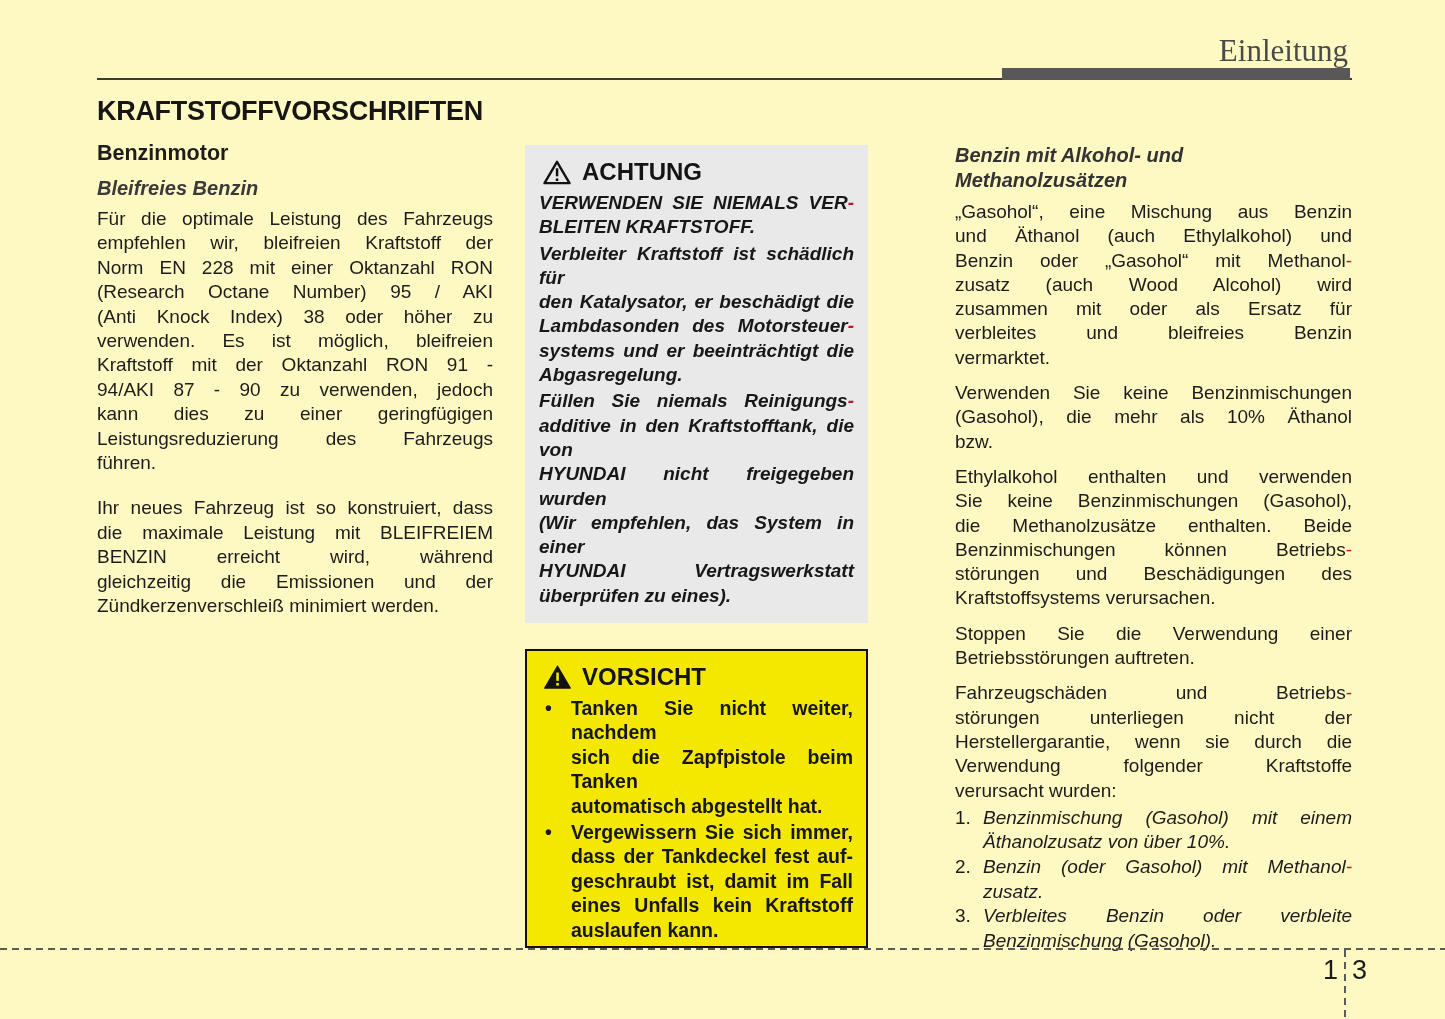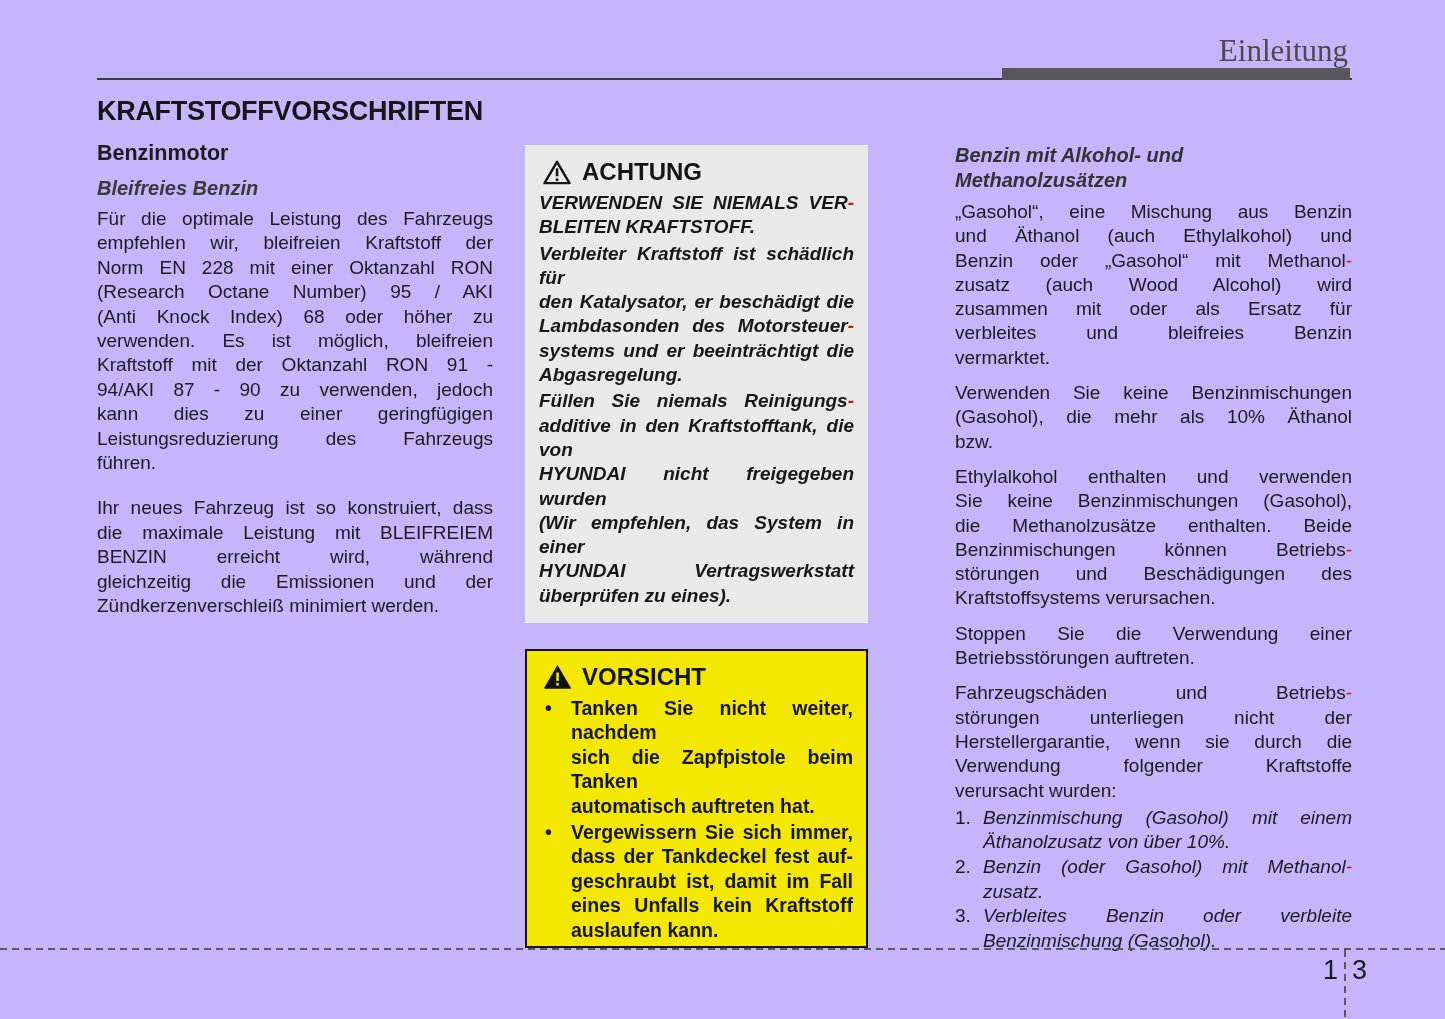--- a/index.html
+++ b/index.html
@@ -1,17 +1,17 @@
 <!DOCTYPE html>
 <html style="--accent-red: #c8141e; --attention-box-bg: #e9e9e9; --caution-box-bg: #f4e800; --caution-box-border: #111111; --header-bar: #58585a; --header-text: #4a4a4a;"><head>
 <meta charset="utf-8">
 <style>
   html,body{margin:0;padding:0;background:#ffffff;}
   .page{
-    position:relative;width:1445px;height:1019px;background:#c4b5fd;overflow:hidden;
+    position:relative;width:1445px;height:1019px;background:#fef9c3;overflow:hidden;
     font-family:"Liberation Sans",sans-serif;color:#1b1b1b;
   }
   
   .header-title{
     position:absolute;top:33px;right:97px;
     font-family:"Liberation Serif",serif;font-size:31px;color:var(--header-text,#4a4a4a);
   }
   .header-rule{position:absolute;left:97px;top:78px;width:1255px;height:2px;background:#3c3c3c;}
   .header-bar{position:absolute;right:2px;bottom:0;width:348px;height:12px;background:var(--header-bar,#58585a);}
 
@@ -95,21 +95,21 @@
 
   <section class="col col-left">
     <h1 class="doc-title">KRAFTSTOFFVORSCHRIFTEN</h1>
     <h2 class="doc-sub">Benzinmotor</h2>
     <h3 class="doc-subsub">Bleifreies Benzin</h3>
     <div class="body-text para">
         <div class="tline"><span>Für die optimale Leistung des Fahrzeugs</span></div>
         <div class="tline"><span>empfehlen wir, bleifreien Kraftstoff der</span></div>
         <div class="tline"><span>Norm EN 228 mit einer Oktanzahl RON</span></div>
         <div class="tline"><span>(Research Octane Number) 95 / AKI</span></div>
-        <div class="tline"><span>(Anti Knock Index) 68 oder höher zu</span></div>
+        <div class="tline"><span>(Anti Knock Index) 38 oder höher zu</span></div>
         <div class="tline"><span>verwenden. Es ist möglich, bleifreien</span></div>
         <div class="tline"><span>Kraftstoff mit der Oktanzahl RON 91 -</span></div>
         <div class="tline"><span>94/AKI 87 - 90 zu verwenden, jedoch</span></div>
         <div class="tline"><span>kann dies zu einer geringfügigen</span></div>
         <div class="tline"><span>Leistungsreduzierung des Fahrzeugs</span></div>
         <div class="tline tlast"><span>führen.</span></div>
       </div>
     <div class="body-text para para-gap">
         <div class="tline"><span>Ihr neues Fahrzeug ist so konstruiert, dass</span></div>
         <div class="tline"><span>die maximale Leistung mit BLEIFREIEM</span></div>
@@ -161,21 +161,21 @@
           <rect x="11.8" y="17.2" width="2.5" height="2.6" fill="#f4e800"></rect>
         </svg>
         <span>VORSICHT</span>
       </div>
       <div class="cau-body">
           <div class="mitem">
             <span class="marker">•</span>
             <div class="mbody">
               <div class="tline"><span>Tanken Sie nicht weiter, nachdem</span></div>
               <div class="tline"><span>sich die Zapfpistole beim Tanken</span></div>
-              <div class="tline tlast"><span>automatisch auftreten hat.</span></div>
+              <div class="tline tlast"><span>automatisch abgestellt hat.</span></div>
             </div>
           </div>
           <div class="mitem">
             <span class="marker">•</span>
             <div class="mbody">
               <div class="tline"><span>Vergewissern Sie sich immer,</span></div>
               <div class="tline"><span>dass der Tankdeckel fest auf-</span></div>
               <div class="tline"><span>geschraubt ist, damit im Fall</span></div>
               <div class="tline"><span>eines Unfalls kein Kraftstoff</span></div>
               <div class="tline tlast"><span>auslaufen kann.</span></div>

